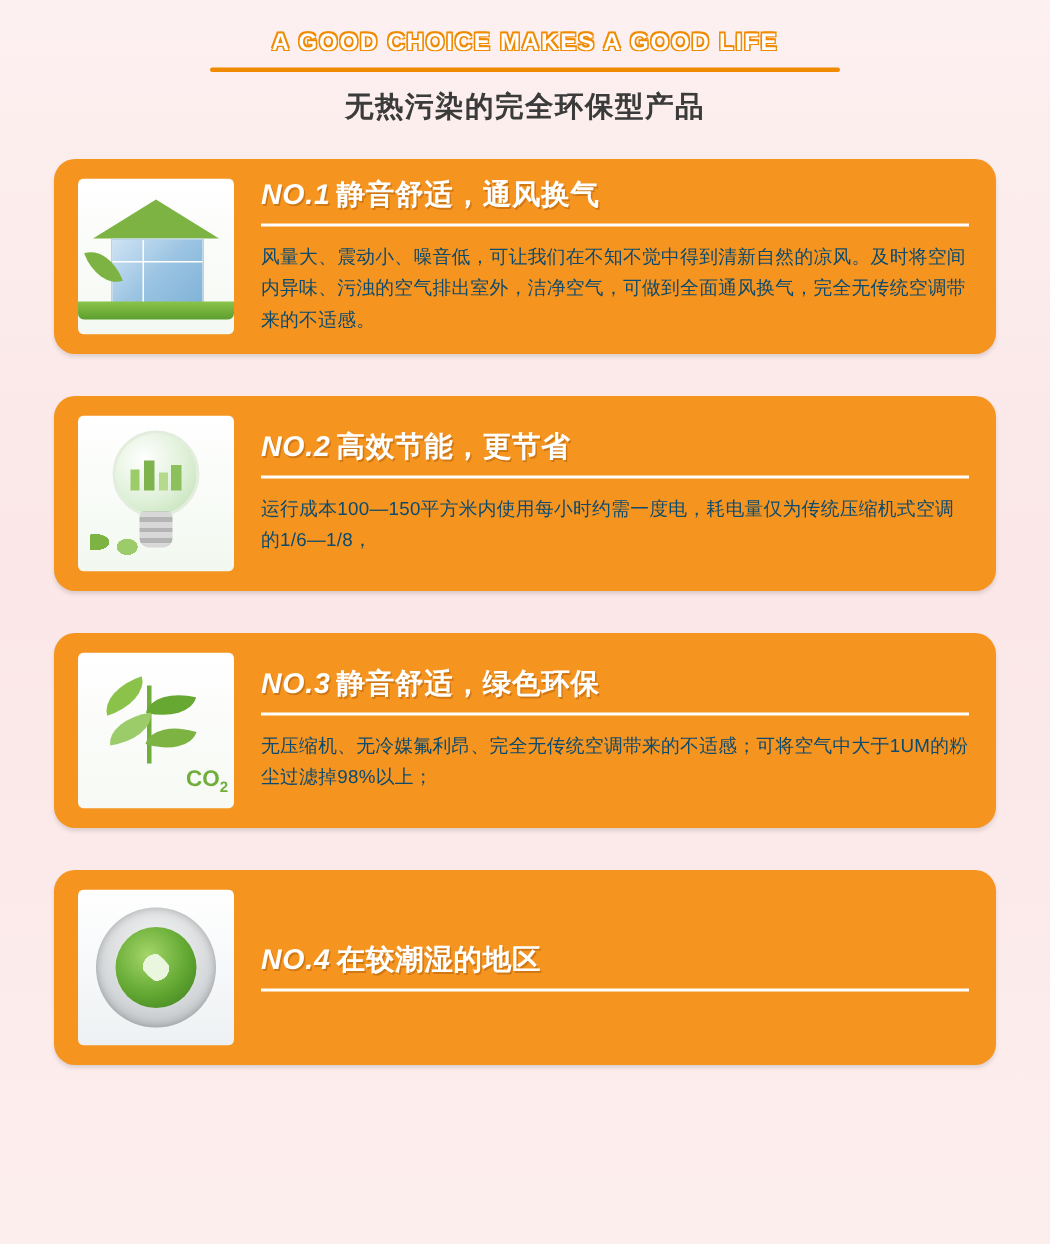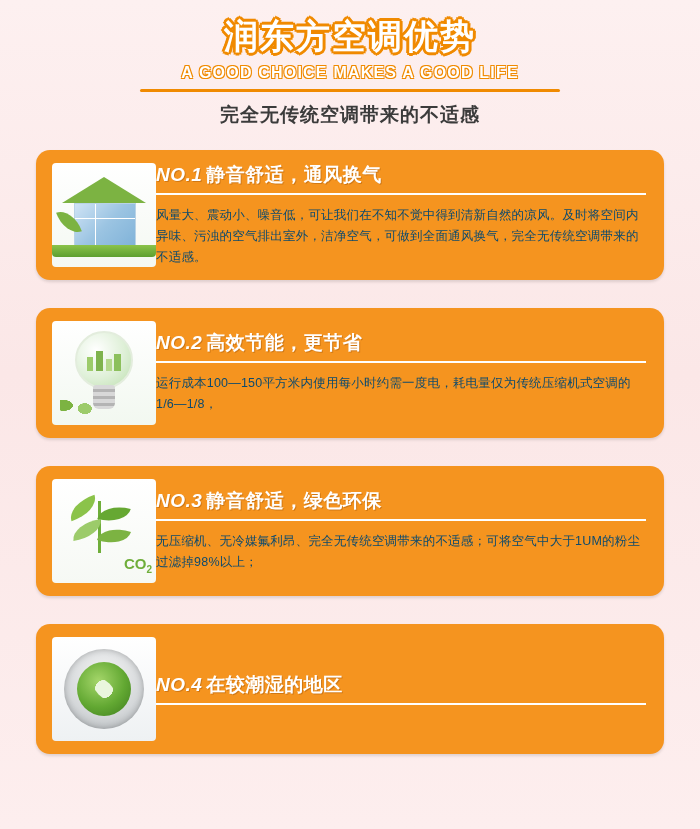--- a/index.html
+++ b/index.html
@@ -87,20 +87,21 @@
     width: 104px;
     height: 104px;
     background: #ffffff;
     border-radius: 4px;
     flex: 0 0 104px;
     overflow: hidden;
     position: relative;
   }
   .card-body {
     flex: 1 1 auto;
+    padding-left: 18px;
     padding-right: 4px;
   }
   .card-title {
     font-size: 19px;
     font-weight: bold;
     color: #ffffff;
     letter-spacing: 0.5px;
     line-height: 24px;
     text-shadow: 1px 1px 0 rgba(140,70,0,0.35);
     padding-bottom: 6px;
@@ -238,24 +239,23 @@
       radial-gradient(ellipse at 50% 50%, #eaf6dd 0 48%, transparent 49%);
     border-radius: 0 100% 0 100%;
   }
 </style>
 </head>
 <body>
 
 <div class="page">
 
   <div class="header">
-    <div class="header-title">润东方空调优势</div>
     <div class="header-sub-en">A GOOD CHOICE MAKES A GOOD LIFE</div>
     <div class="header-rule"></div>
-    <div class="header-sub-cn">完全无传统空调带来的不适感</div>
+    <div class="header-sub-cn">无热污染的完全环保型产品</div>
   </div>
 
   <div class="cards">
 
     <div class="card">
       <div class="card-thumb">
         <div class="thumb-house">
           <div class="roof"></div>
           <div class="walls"></div>
           <div class="leaf"></div>

